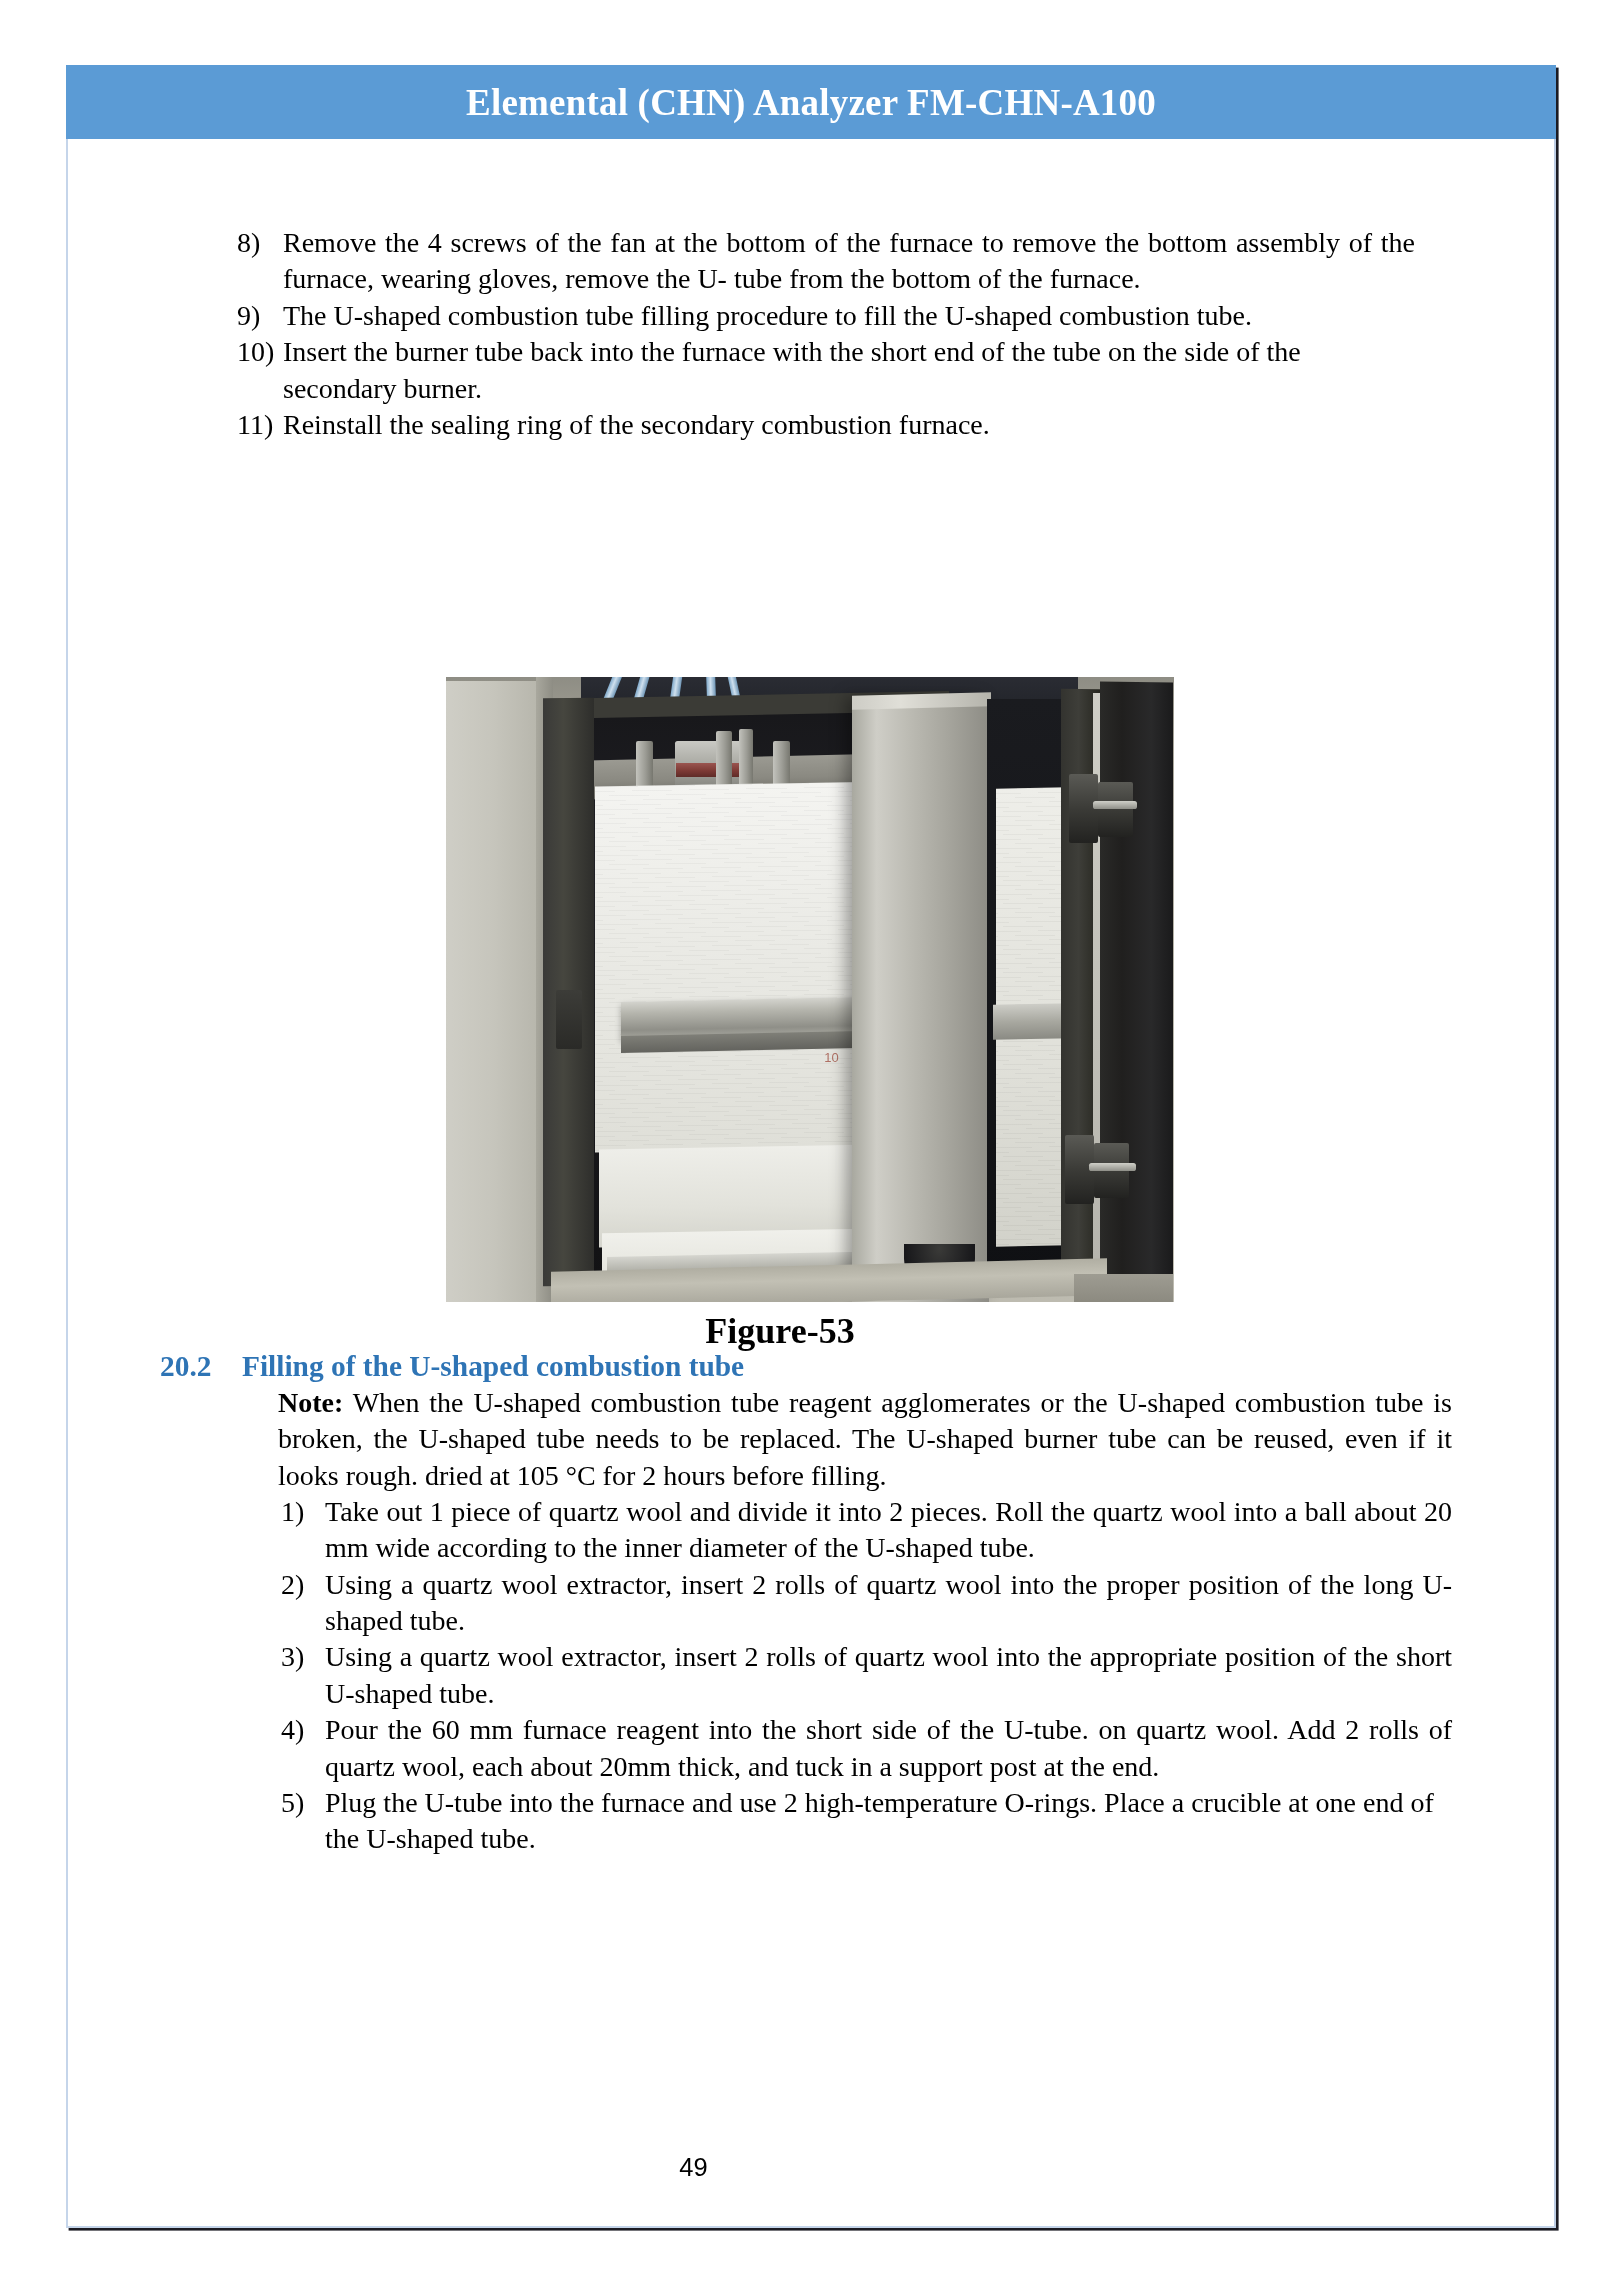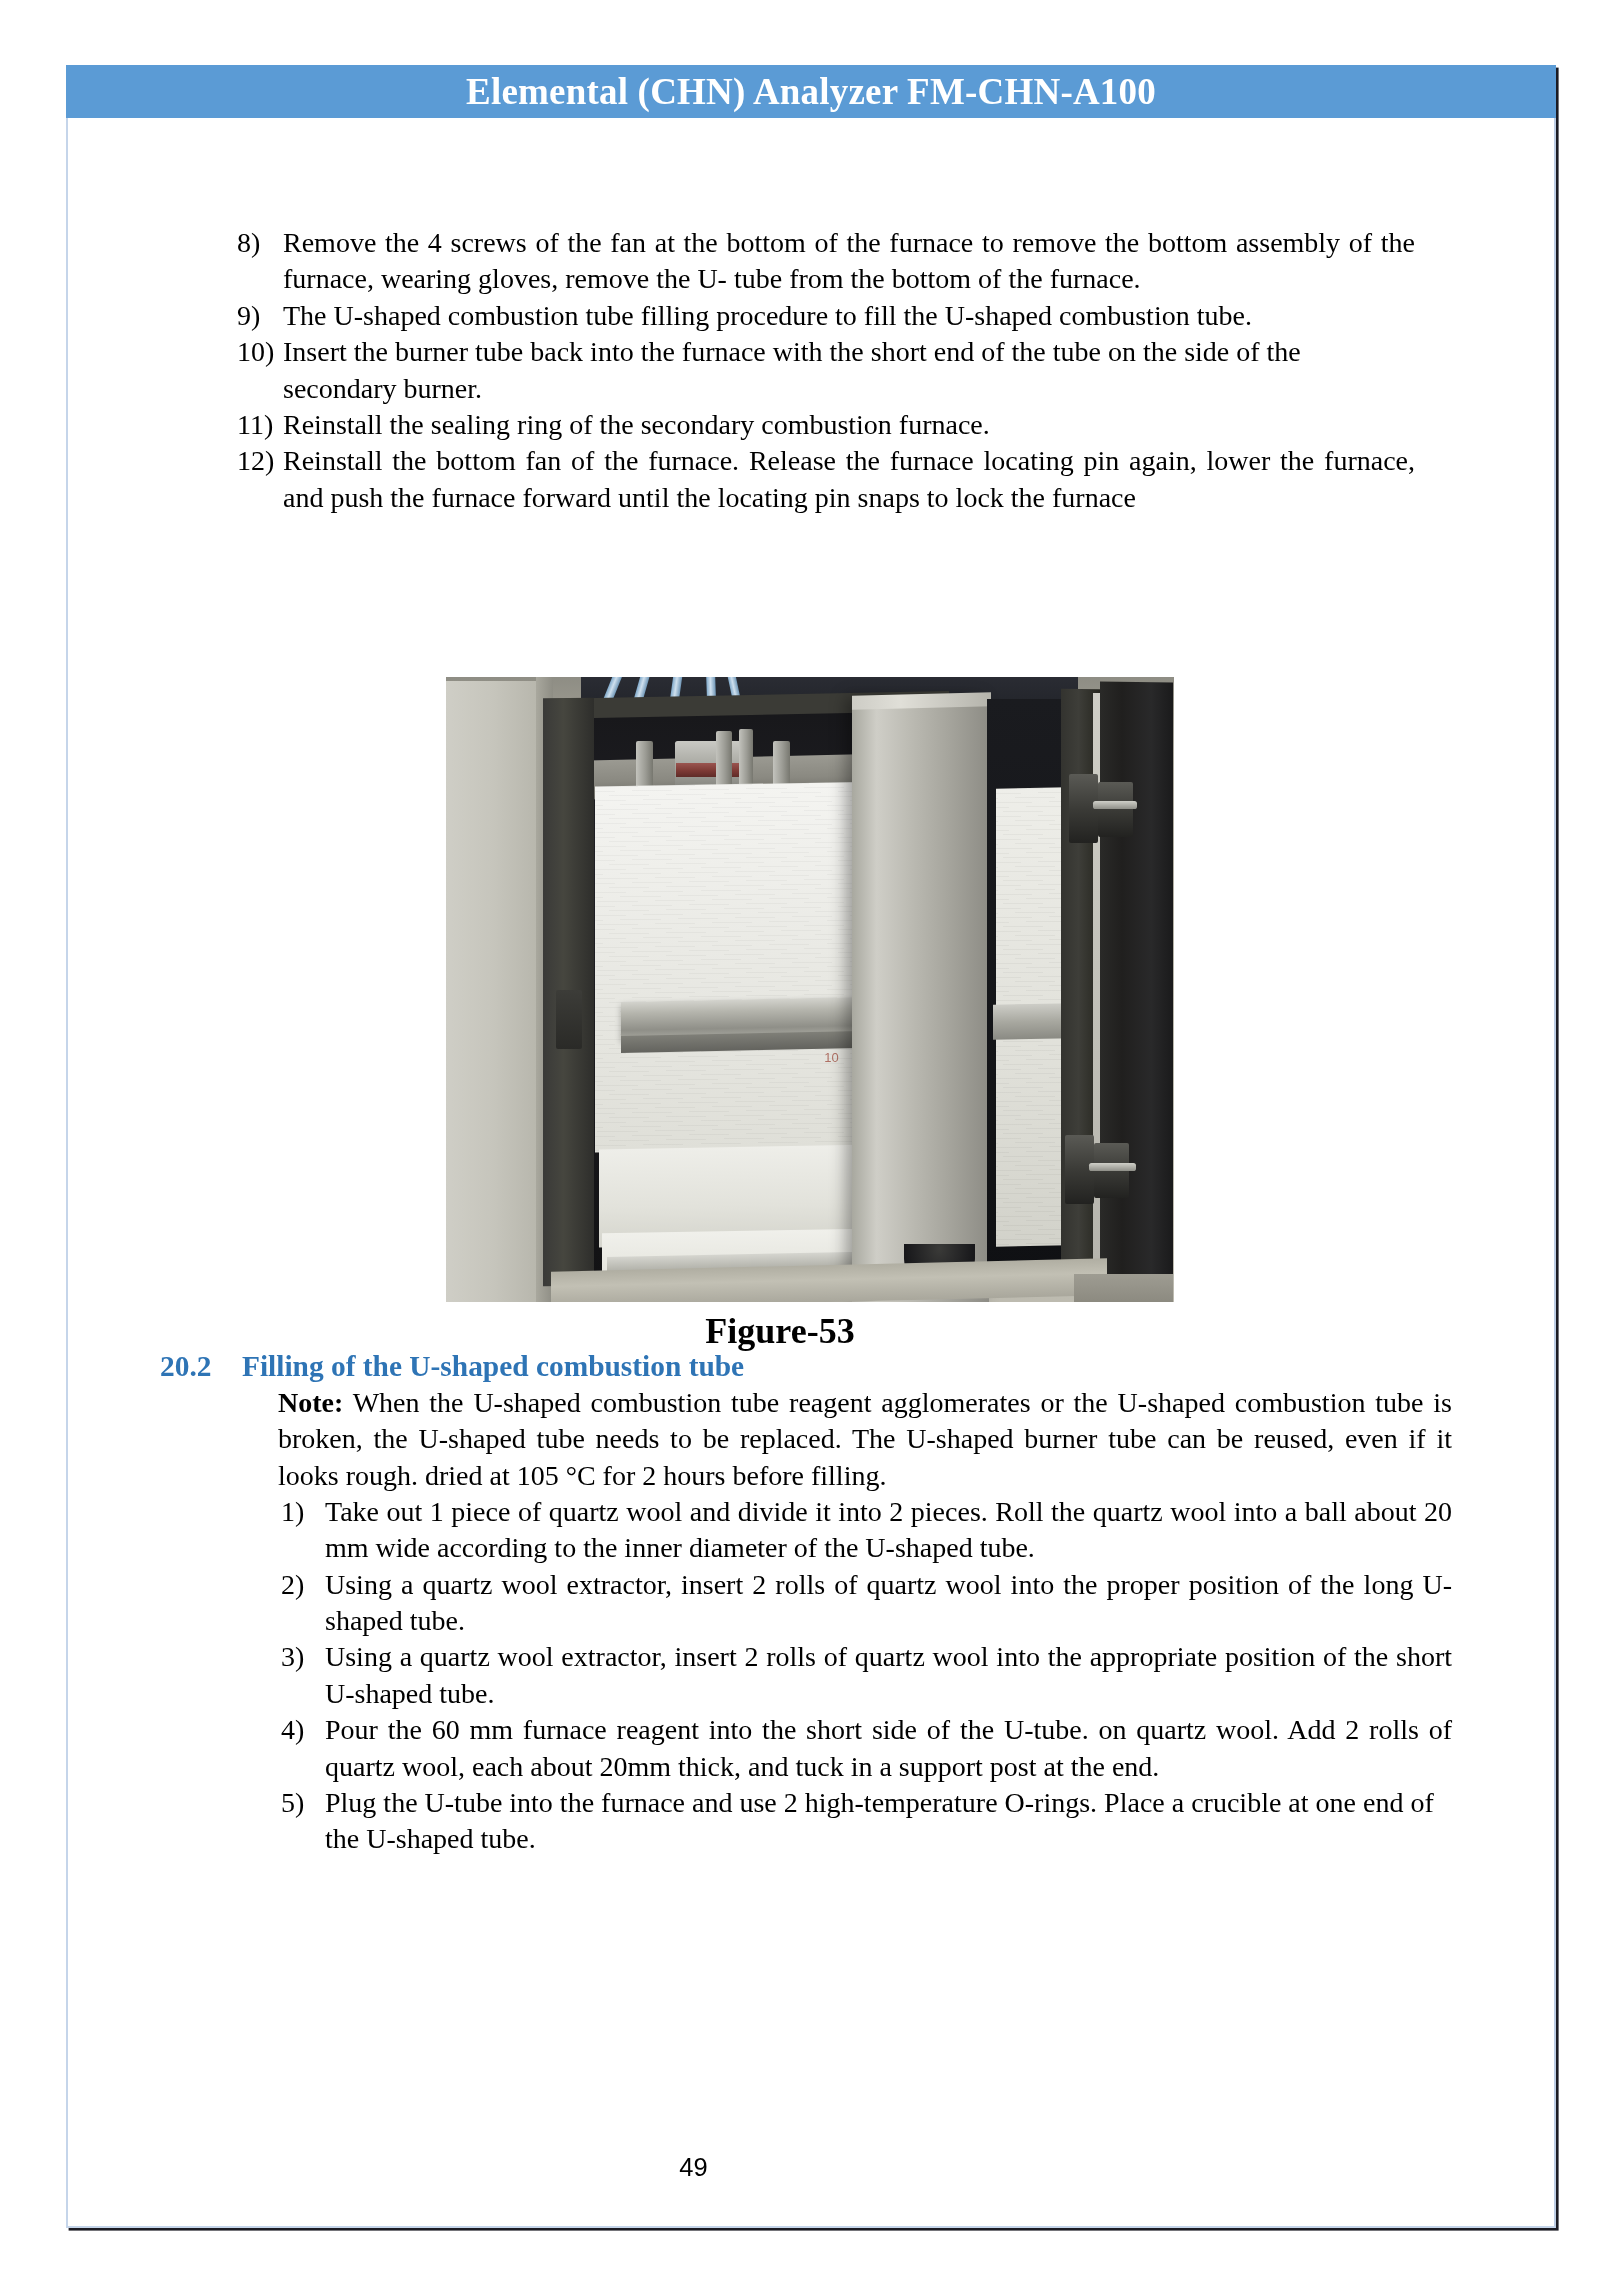--- a/index.html
+++ b/index.html
@@ -27,21 +27,21 @@
     box-shadow: 2.6px 2.6px 0 0 #1b1b23;
     background: #ffffff;
   }
 
   
   .header-banner {
     position: absolute;
     left: 66px;
     top: 65px;
     width: 1490px;
-    height: 53px;
+    height: 74px;
     background: #5b9bd5;
     display: flex;
     align-items: center;
     justify-content: center;
     box-sizing: border-box;
   }
   .header-title {
     font-family: "Liberation Serif", "DejaVu Serif", serif;
     font-weight: bold;
     font-size: 37px;
@@ -372,24 +372,20 @@
     <div class="li-row">
       <span class="li-num wide">10)</span>
       <span class="li-text nojust">Insert the burner tube back into the furnace with the short end of the tube on the side of the secondary burner.</span>
     </div>
 
     <div class="li-row">
       <span class="li-num wide">11)</span>
       <span class="li-text nojust">Reinstall the sealing ring of the secondary combustion furnace.</span>
     </div>
 
-    <div class="li-row">
-      <span class="li-num wide">12)</span>
-      <span class="li-text">Reinstall the bottom fan of the furnace. Release the furnace locating pin again, lower the furnace, and push the furnace forward until the locating pin snaps to lock the furnace</span>
-    </div>
 
   </div>
 
   <div class="figure-wrap">
     <div class="figure-photo">
       <div class="ph ph-bg-wall"></div>
       <div class="ph ph-left-panel"></div>
       <div class="ph ph-left-panel-edge"></div>
       <div class="ph ph-topdark"></div>
 

